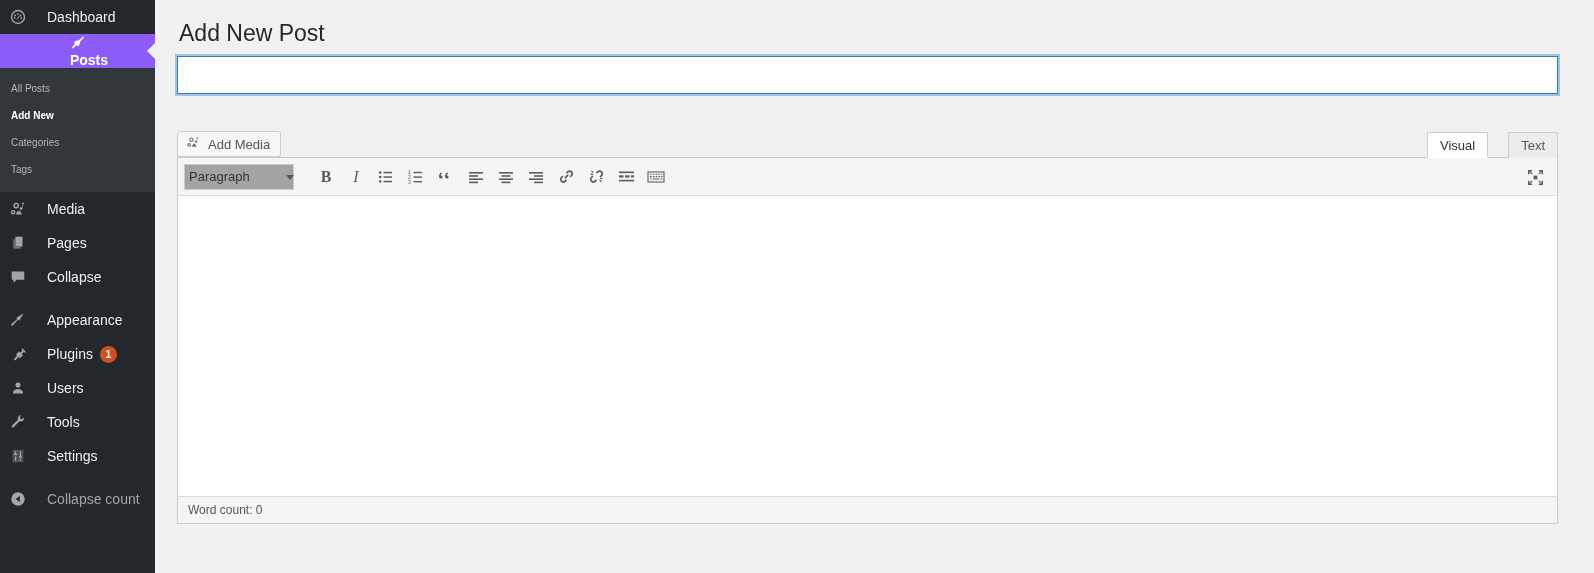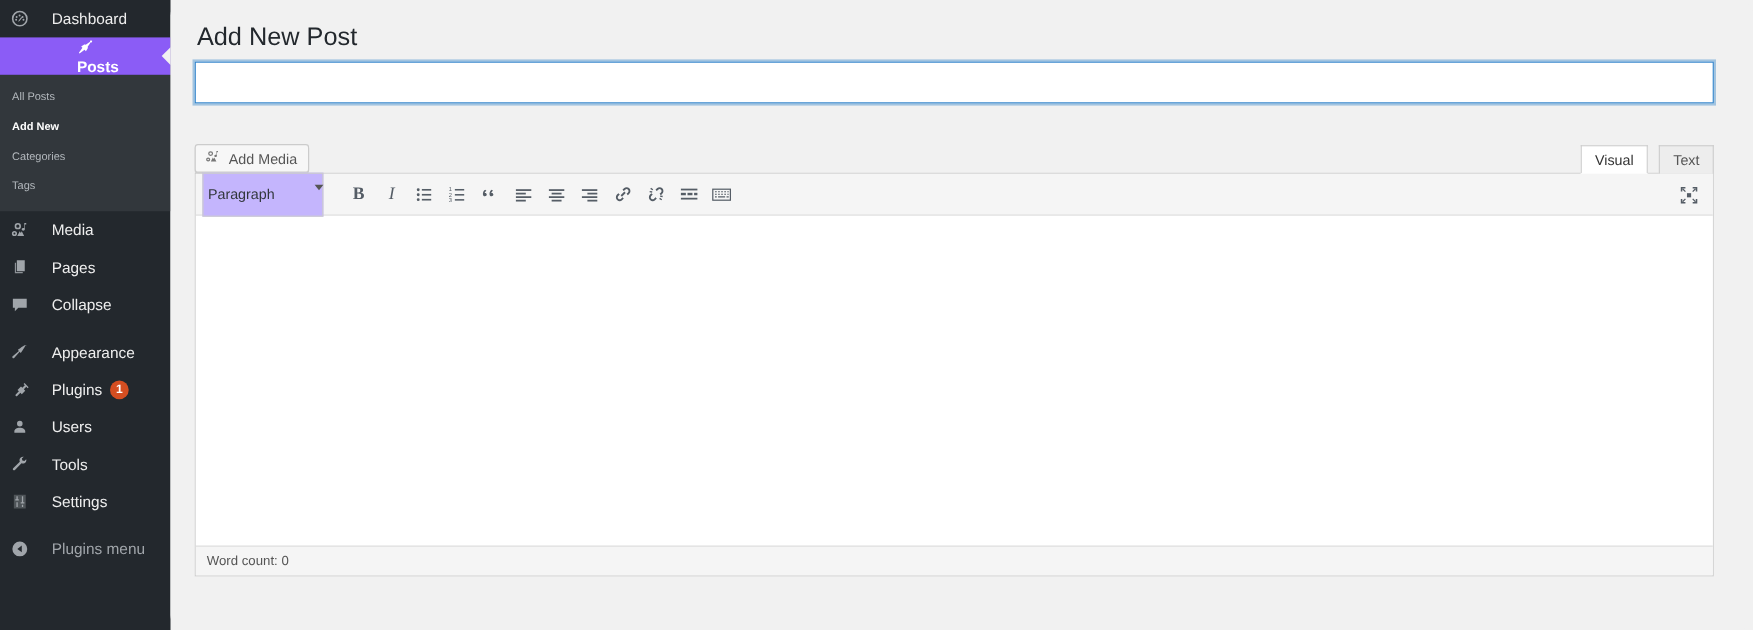--- a/index.html
+++ b/index.html
@@ -124,42 +124,42 @@
     display: flex; align-items: flex-end;
   }
   .ed-tab {
     height: 26px; line-height: 25px;
     padding: 0 12px;
     font-size: 13px; color: #555;
     border: 1px solid #ccc;
     border-bottom: none;
     background: #ededed;
     cursor: pointer;
-    margin-left: 10px;
+    margin-left: 20px;
     text-align: center;
   }
   .ed-tab.active { background: #fff; color: #333; border-bottom: 1px solid #fff; }
 
   #ed-box {
     border: 1px solid #ccc;
     background: #fff;
     width: 1381px;
   }
   #ed-toolbar {
     background: #f5f5f5;
     border-bottom: 1px solid #ddd;
     height: 38px;
     display: flex; align-items: center;
     padding: 0 6px;
     position: relative;
   }
   #fmt-select {
-    height: 40px; width: 110px;
+    height: 26px; width: 110px;
     font-size: 13px; color: #32373c;
-    border: 1px solid #ccc; background: #c4b5fd;
+    border: 1px solid #ccc; background: #a3a3a3;
     padding: 0 4px;
     margin-right: 8px;
     font-family: "Liberation Sans", sans-serif;
     -webkit-appearance: none; appearance: none;
     cursor: pointer;
     position: relative;
   }
   .fmt-wrap { position: relative; display: inline-block; margin-right: 10px; }
   .fmt-caret {
     position: absolute; right: 8px; top: 11px;
@@ -310,21 +310,21 @@
     </div>
 
     <div class="menu-sep"></div>
 
     <div class="menu-item">
       <span class="mi-icon">
         <svg width="18" height="18" viewBox="0 0 20 20" fill="currentColor">
           <path d="M10 2.5a7.5 7.5 0 100 15 7.5 7.5 0 000-15zm2 4v7l-4.5-3.5L12 6.5z"></path>
         </svg>
       </span>
-      <span class="mi-label collapse-item">Plugins menu</span>
+      <span class="mi-label collapse-item">Collapse count</span>
     </div>
 
   </div>
 
   <div id="main">
 
     <h1 id="page-title">Add New Post</h1>
 
     <div id="title-wrap">
       <input id="post-title" type="text" placeholder="" style="">

